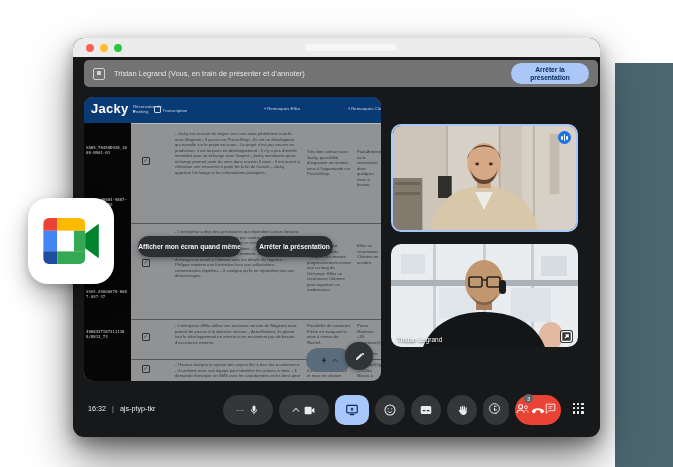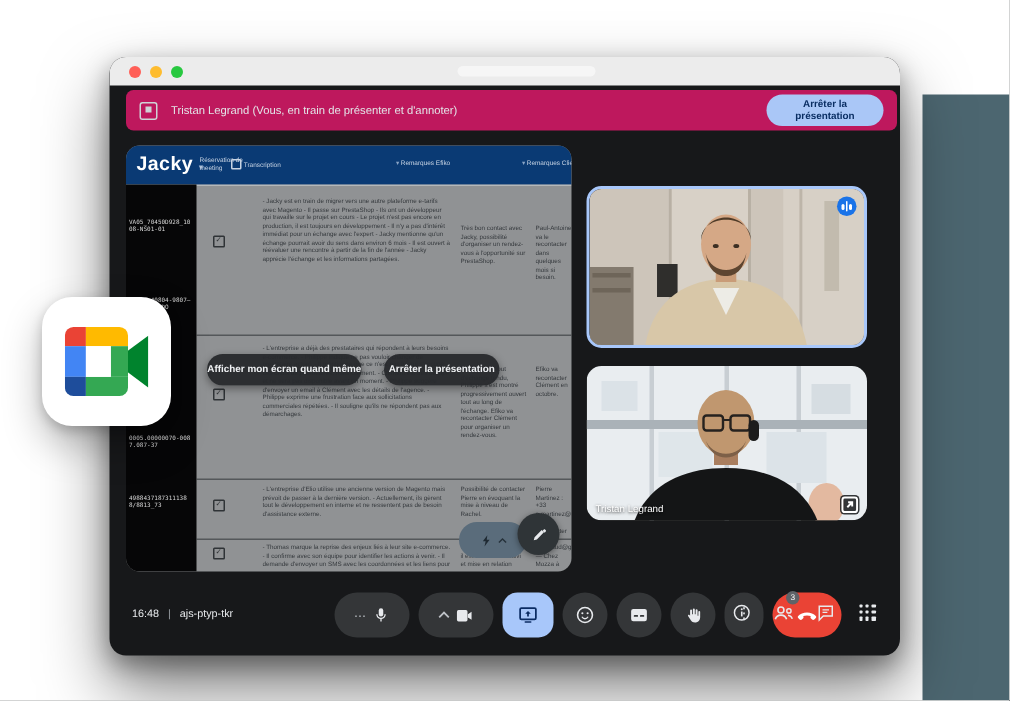--- a/index.html
+++ b/index.html
@@ -9,21 +9,21 @@
   
   .mac-window{position:absolute;left:73px;top:38px;width:527px;height:399px;border-radius:11px;
     background:#17181a;box-shadow:0 22px 44px rgba(0,0,0,.5),0 6px 16px rgba(0,0,0,.35);overflow:hidden;}
   .titlebar{position:absolute;left:0;top:0;right:0;height:19px;background:#ececec;}
   .lights{position:absolute;left:13px;top:6px;display:flex;gap:6px;}
   .light{width:8px;height:8px;border-radius:50%;}
   .light.red{background:#ff5f57;}.light.yellow{background:#febc2e;}.light.green{background:#28c840;}
   .titlebar-pill{position:absolute;left:232px;top:6px;width:92px;height:7px;border-radius:4px;background:#f9f9f9;opacity:.8;}
 
   
-  .banner{position:absolute;left:11px;top:22px;width:514px;height:27px;background:#be185d;border-radius:5px;
+  .banner{position:absolute;left:11px;top:22px;width:514px;height:27px;background:#737373;border-radius:5px;
     display:flex;align-items:center;padding:0 9px;box-sizing:border-box;}
   .banner-ico{width:10px;height:10px;border:1.3px solid #cfd2d6;border-radius:2px;position:relative;flex:0 0 auto;}
   .banner-ico:after{content:"";position:absolute;left:3px;top:2.5px;width:4px;height:4px;background:#cfd2d6;}
   .banner-text{color:#e3e5e8;font-size:7.5px;margin-left:9px;white-space:nowrap;}
   .banner-stop{margin-left:auto;width:78px;height:21px;background:#aac7f7;border-radius:11px;color:#0a2e63;
     font-size:6.6px;font-weight:bold;display:flex;align-items:center;justify-content:center;text-align:center;
     line-height:1.15;padding:0 8px;box-sizing:border-box;cursor:pointer;}
 
   
   .share{position:absolute;left:11px;top:59px;width:297px;height:284px;border-radius:9px;overflow:hidden;background:#909294;}
@@ -228,21 +228,21 @@
       <span class="tile-name">Tristan Legrand</span>
       <span class="share-badge">
         <svg width="9" height="9" viewBox="0 0 24 24">
             <rect x="3" y="3" width="18" height="18" rx="3" fill="none" stroke="#fff" stroke-width="2.4"></rect>
             <path d="M9 15l6-6M10 9h5v5" stroke="#fff" stroke-width="2.4" fill="none"></path>
           </svg>
       </span>
     </div>
 
     <div class="tb-left">
-      <span>16:48</span>
+      <span>16:32</span>
       <span class="sep">|</span>
       <span>ajs-ptyp-tkr</span>
     </div>
 
     <div class="tb-center">
       <div class="btn pill2">
         <span class="dots3h">⋯</span>
         <svg width="12" height="12" viewBox="0 0 24 24">
             <path d="M12 3a3 3 0 0 1 3 3v5a3 3 0 0 1-6 0V6a3 3 0 0 1 3-3z" fill="#e8eaed"></path>
             <path d="M6.5 11a5.5 5.5 0 0 0 11 0" fill="none" stroke="#e8eaed" stroke-width="1.8"></path>

